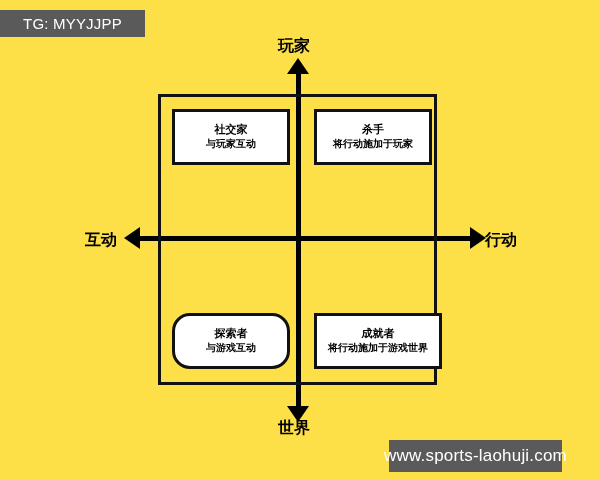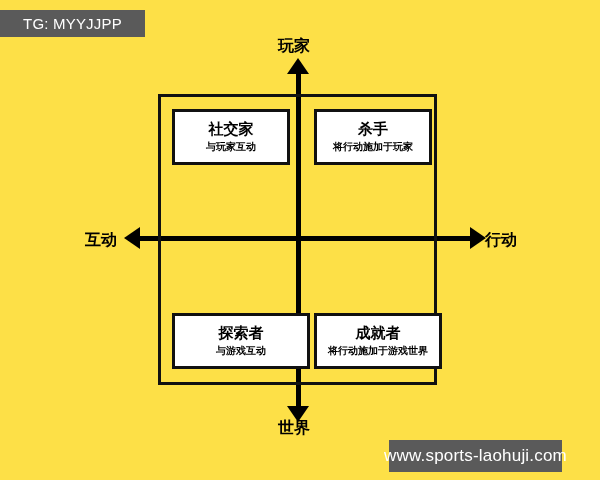--- a/index.html
+++ b/index.html
@@ -130,37 +130,37 @@
     border: 3px solid #111111;
     box-sizing: border-box;
     background: #ffffff;
     display: flex;
     flex-direction: column;
     align-items: center;
     justify-content: center;
     text-align: center;
   }
   .card .card-title {
-    font-size: 15px;
+    font-size: 11px;
     font-weight: 700;
     color: #000000;
     line-height: 1.15;
     font-family: "DejaVu Sans", "Liberation Sans", sans-serif;
   }
   .card .card-sub {
     font-size: 10px;
     font-weight: 700;
     color: #000000;
     margin-top: 3px;
     line-height: 1.1;
     font-family: Liberation Mono, monospace;
   }
   #card-socializer { left: 172px; top: 109px; width: 118px; height: 56px; }
   #card-killer     { left: 314px; top: 109px; width: 118px; height: 56px; text-align: right; }
-  #card-explorer   { left: 172px; top: 313px; width: 138px; height: 56px; }
+  #card-explorer   { left: 172px; top: 313px; width: 118px; height: 56px; border-radius: 18px; }
   #card-achiever   { left: 314px; top: 313px; width: 128px; height: 56px; }
 </style>
 </head>
 <body>
 
 <div id="stage">
 
   <div class="chip" id="tg-chip">TG: MYYJJPP</div>
 
   <div class="axis-line" id="axis-v-line"></div>

